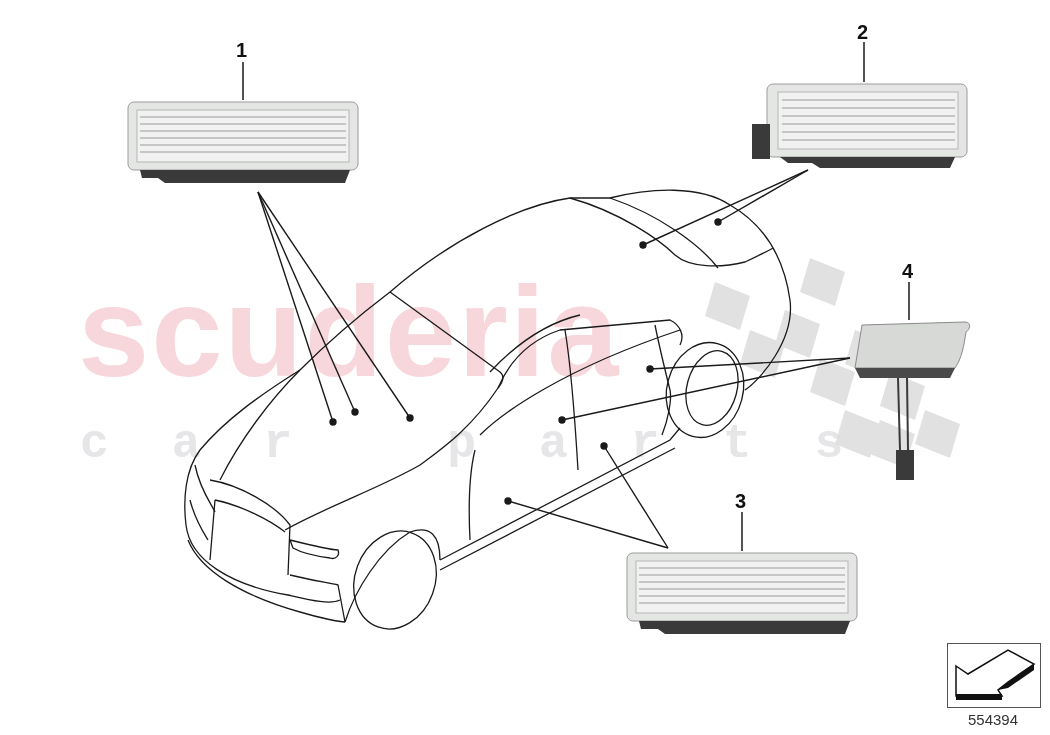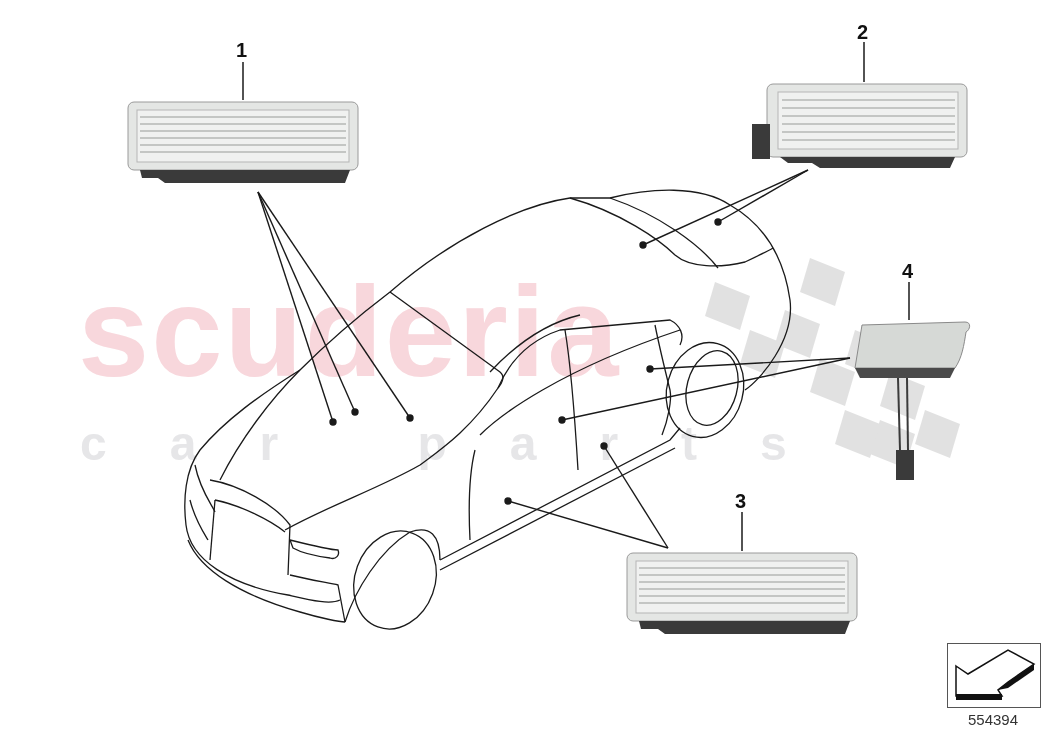--- a/index.html
+++ b/index.html
@@ -2,21 +2,21 @@
 <html><head>
 <meta charset="utf-8">
 <style>
   html, body { margin: 0; padding: 0; background: #ffffff; }
   body { width: 1050px; height: 735px; position: relative; overflow: hidden;
          font-family: "Liberation Sans", sans-serif; }
   .canvas { position: absolute; left: 0; top: 0; width: 1050px; height: 735px; }
   .wm-main { position: absolute; left: 78px; top: 268px; font-size: 128px; font-weight: bold;
              color: #f8d7dc; letter-spacing: 2px; line-height: 1; text-align: center; }
   .wm-sub { position: absolute; left: 80px; top: 420px; font-size: 48px; font-weight: bold;
-            color: #e6e6e8; letter-spacing: 63px; line-height: 1; }
+            color: #e6e6e8; letter-spacing: 63px; line-height: 1; font-family: Liberation Mono, monospace; }
   .callout { position: absolute; font-size: 20px; font-weight: bold; color: #111; line-height: 1; }
   .ref-box { position: absolute; left: 947px; top: 643px; width: 92px; height: 63px;
              border: 1px solid #555; background: #fff; }
   .ref-num { position: absolute; left: 968px; top: 711px; font-size: 15px; color: #333; }
 </style>
 </head>
 <body>
 
 <div class="canvas">
 

